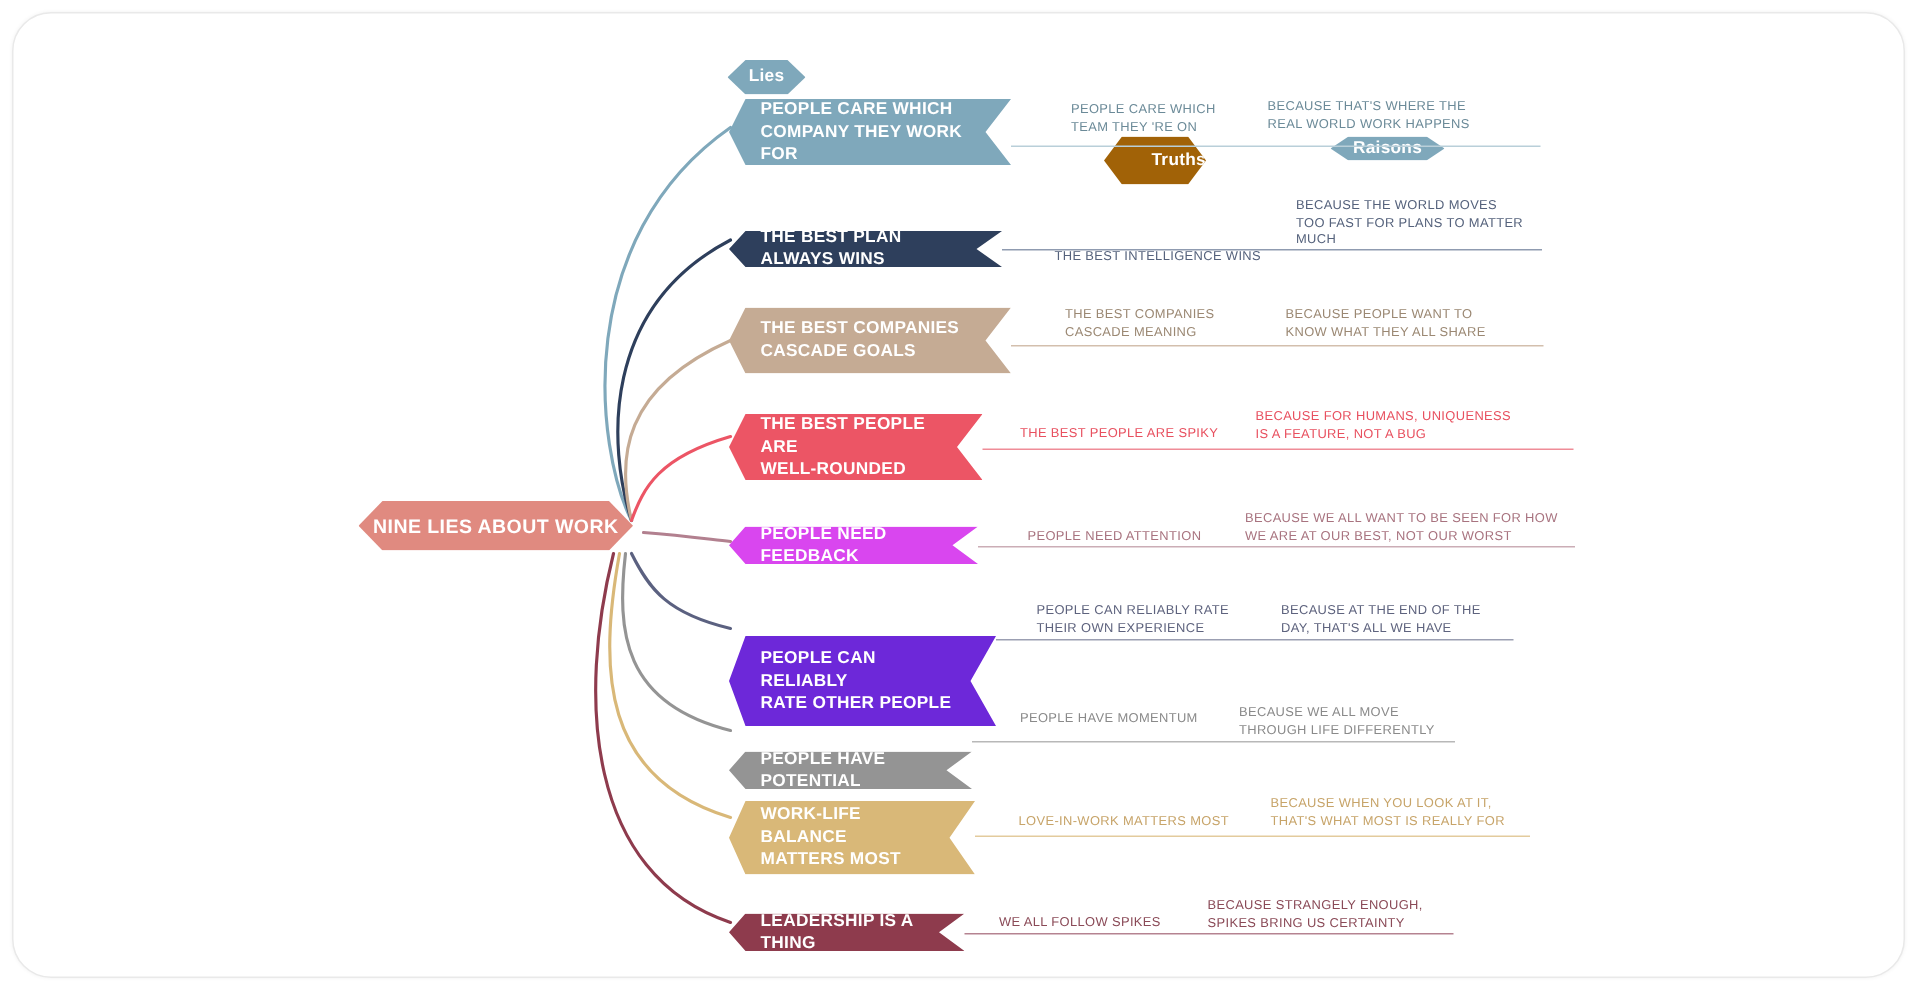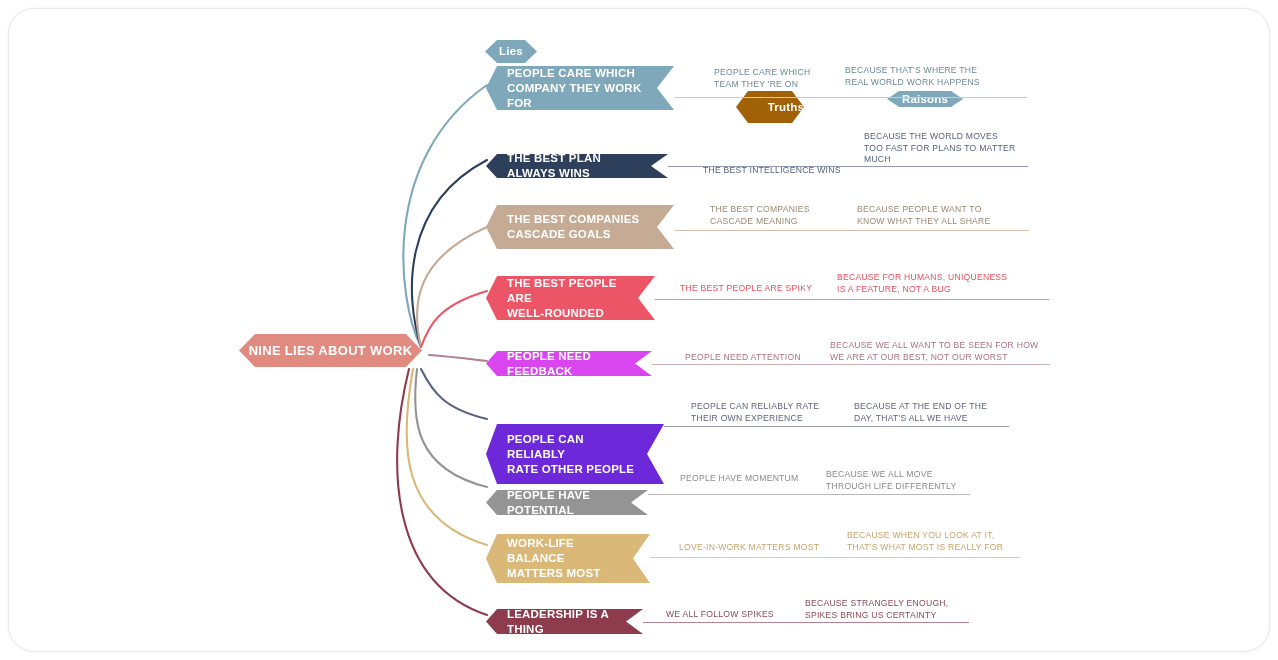--- a/index.html
+++ b/index.html
@@ -161,21 +161,21 @@
     <div class="hex" style="left:477px; top:393px; width:178px; height:60px; background:#6d28d9;margin-top:22px;">
       <span class="hex-label">PEOPLE CAN RELIABLY
 RATE OTHER PEOPLE</span>
     </div>
     <div class="row-rule" style="left:655px; top:417px; width:345px; background:#9b9fb2;"></div>
     <div class="sub-text" style="left:845px; top:392px; width:175px; color:#5e637e;">BECAUSE AT THE END OF THE
 DAY, THAT'S ALL WE HAVE</div>
     <div class="sub-text" style="left:682px; top:392px; width:150px; color:#5e637e;">PEOPLE CAN RELIABLY RATE
 THEIR OWN EXPERIENCE</div>
 
-    <div class="hex" style="left:477px; top:481px; width:162px; height:25px; background:#949494;">
+    <div class="hex" style="left:477px; top:492px; width:162px; height:25px; background:#949494;">
       <span class="hex-label">PEOPLE HAVE POTENTIAL</span>
     </div>
     <div class="row-rule" style="left:639px; top:485px; width:322px; background:#b8b8b8;"></div>
     <div class="sub-text" style="left:671px; top:464px; width:150px; color:#8a8a8a;">PEOPLE HAVE MOMENTUM</div>
     <div class="sub-text" style="left:817px; top:460px; width:175px; color:#8a8a8a;">BECAUSE WE ALL MOVE
 THROUGH LIFE DIFFERENTLY</div>
 
     <div class="hex" style="left:477px; top:525px; width:164px; height:49px; background:#d9b878;">
       <span class="hex-label">WORK-LIFE BALANCE
 MATTERS MOST</span>

